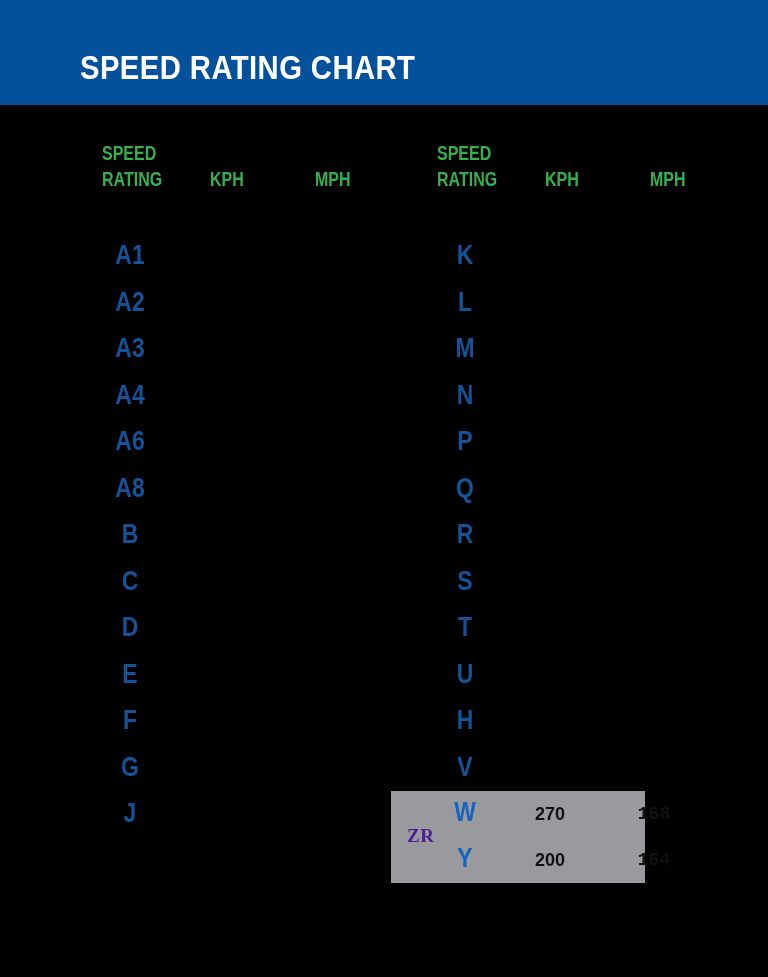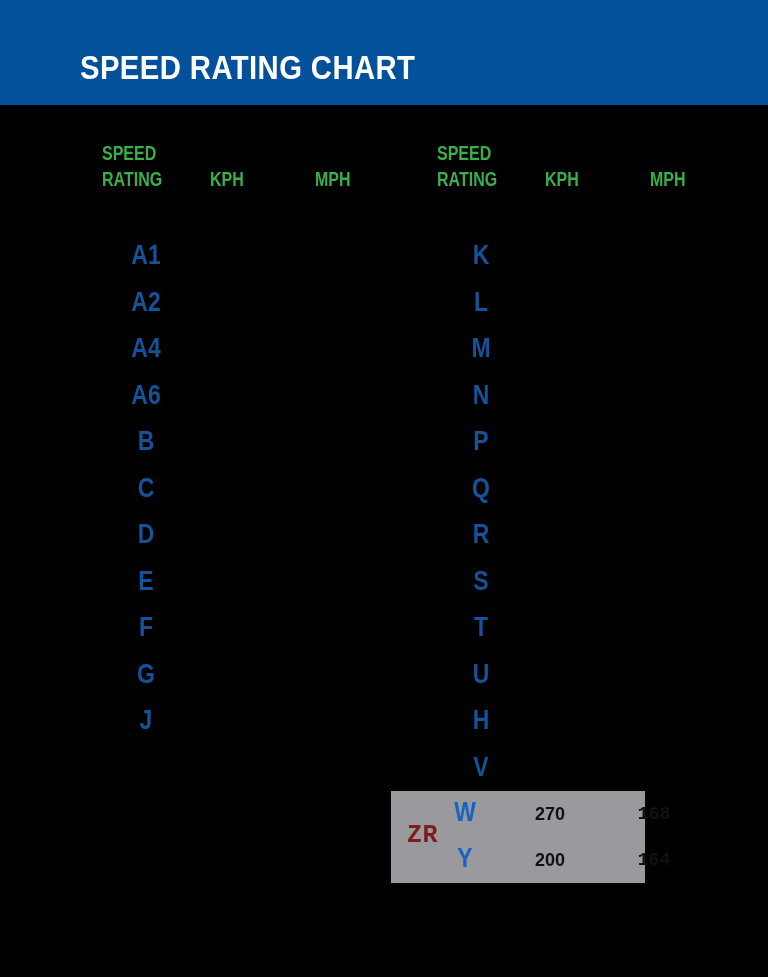--- a/index.html
+++ b/index.html
@@ -65,21 +65,21 @@
     line-height: 26px;
     white-space: nowrap;
   }
   .col-head.rating { left: 12px; width: 120px; }
   .col-head.kph    { left: 120px; top: 26px; }
   .col-head.mph    { left: 225px; top: 26px; }
 
   .rating-rows {
     position: absolute;
     top: 100px;
-    left: 16px;
+    left: 0;
     width: 260px;
   }
   .rating-row {
     position: relative;
     height: 46.5px;
   }
   .rating-letter {
     position: absolute;
     left: 0;
     top: 0;
@@ -113,24 +113,24 @@
     left: 391px;
     top: 791px;
     width: 254px;
     height: 92px;
     background: #9a9a9e;
   }
   .zr-label {
     position: absolute;
     left: 16px;
     top: 33px;
-    font-family: Liberation Mono, monospace;
-    font-size: 25px;
-    font-weight: bold;
-    color: #7f1d1d;
+    font-family: Liberation Serif, serif;
+    font-size: 19px;
+    font-weight: bold;
+    color: #4c1d95;
     letter-spacing: 0.5px;
     line-height: 24px;
   }
   .zr-row {
     position: absolute;
     left: 34px;
     width: 220px;
     height: 46px;
   }
   .zr-row.r0 { top: 0px; }
@@ -185,26 +185,36 @@
         <div class="rating-letter">A1</div>
         <div class="rating-kph"></div>
         <div class="rating-mph"></div>
       </div>
       <div class="rating-row">
         <div class="rating-letter">A2</div>
         <div class="rating-kph"></div>
         <div class="rating-mph"></div>
       </div>
       <div class="rating-row">
+        <div class="rating-letter">A3</div>
+        <div class="rating-kph"></div>
+        <div class="rating-mph"></div>
+      </div>
+      <div class="rating-row">
         <div class="rating-letter">A4</div>
         <div class="rating-kph"></div>
         <div class="rating-mph"></div>
       </div>
       <div class="rating-row">
         <div class="rating-letter">A6</div>
+        <div class="rating-kph"></div>
+        <div class="rating-mph"></div>
+      </div>
+      <div class="rating-row">
+        <div class="rating-letter">A8</div>
         <div class="rating-kph"></div>
         <div class="rating-mph"></div>
       </div>
       <div class="rating-row">
         <div class="rating-letter">B</div>
         <div class="rating-kph"></div>
         <div class="rating-mph"></div>
       </div>
       <div class="rating-row">
         <div class="rating-letter">C</div>

